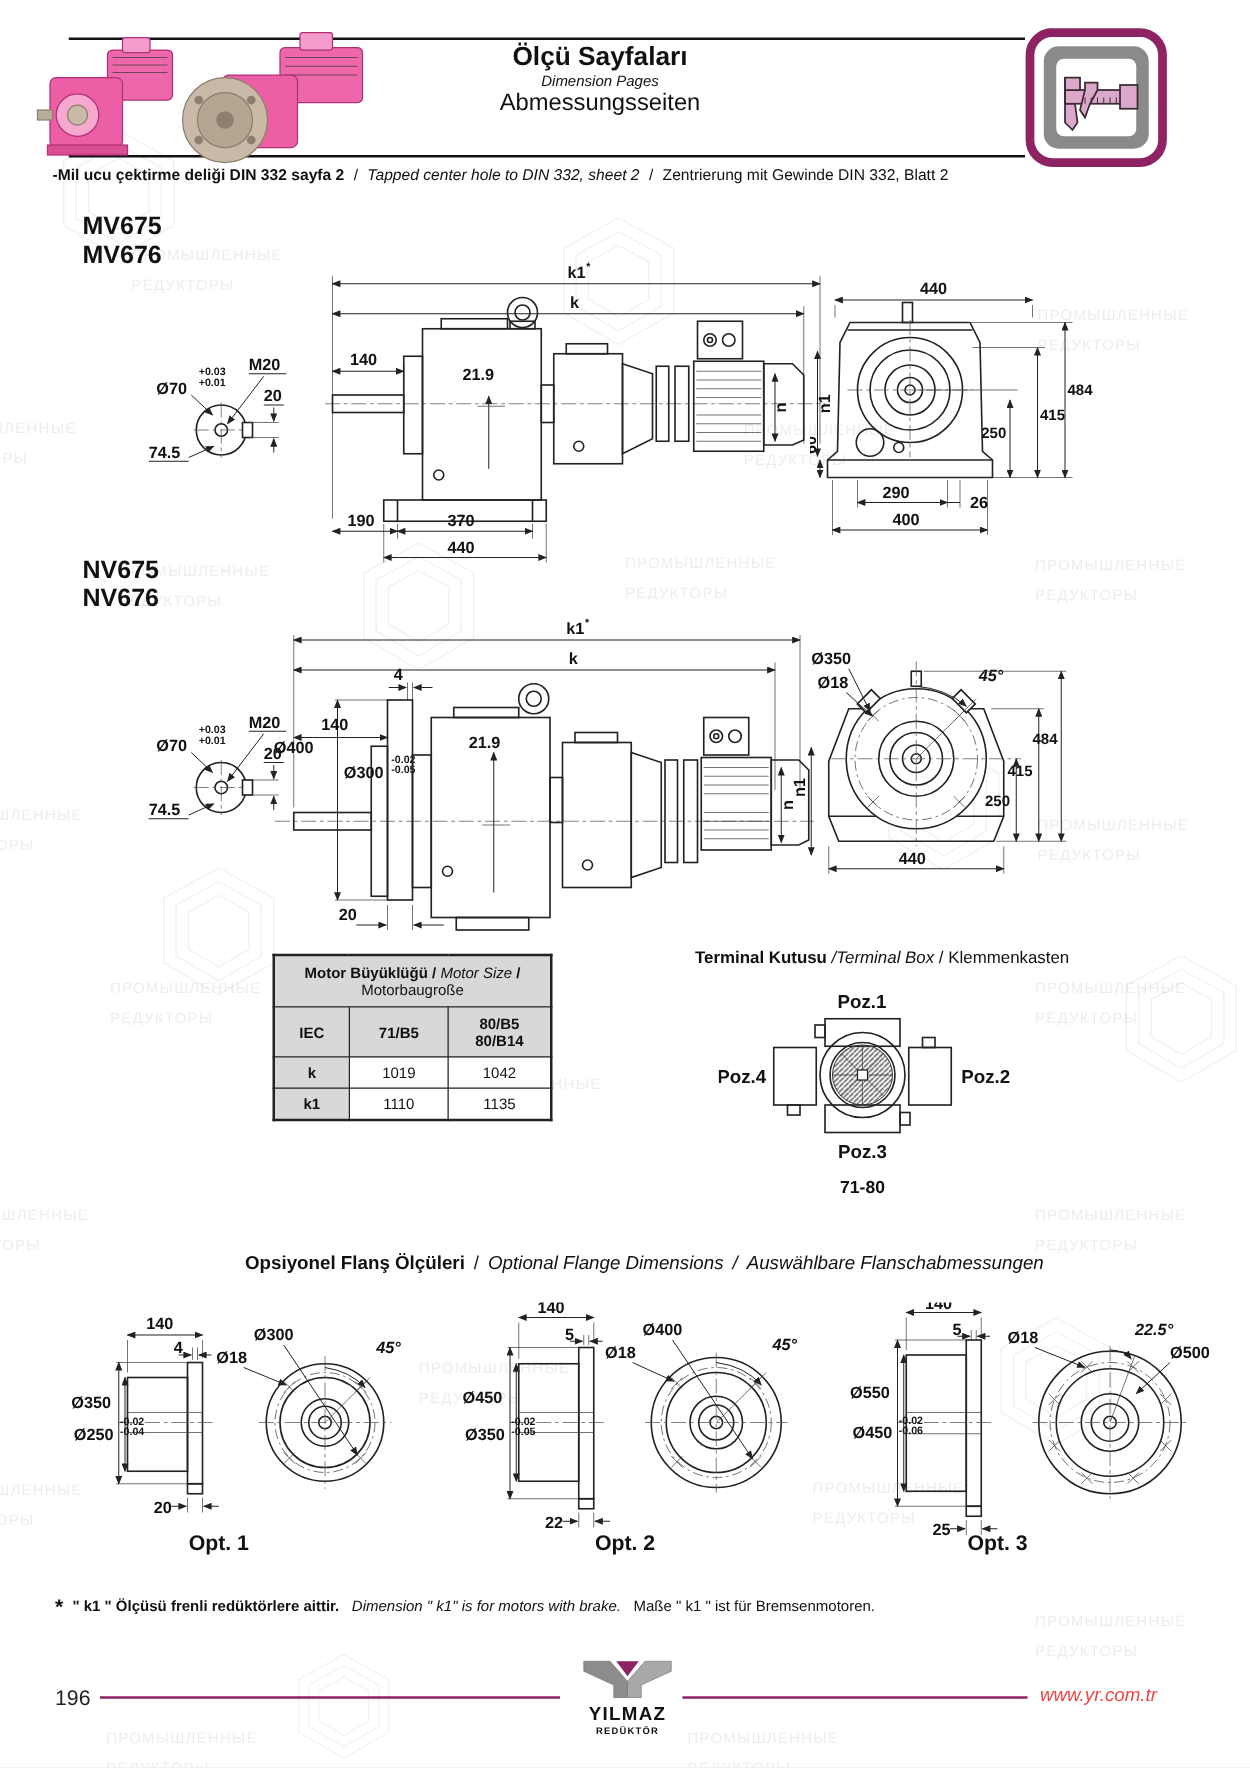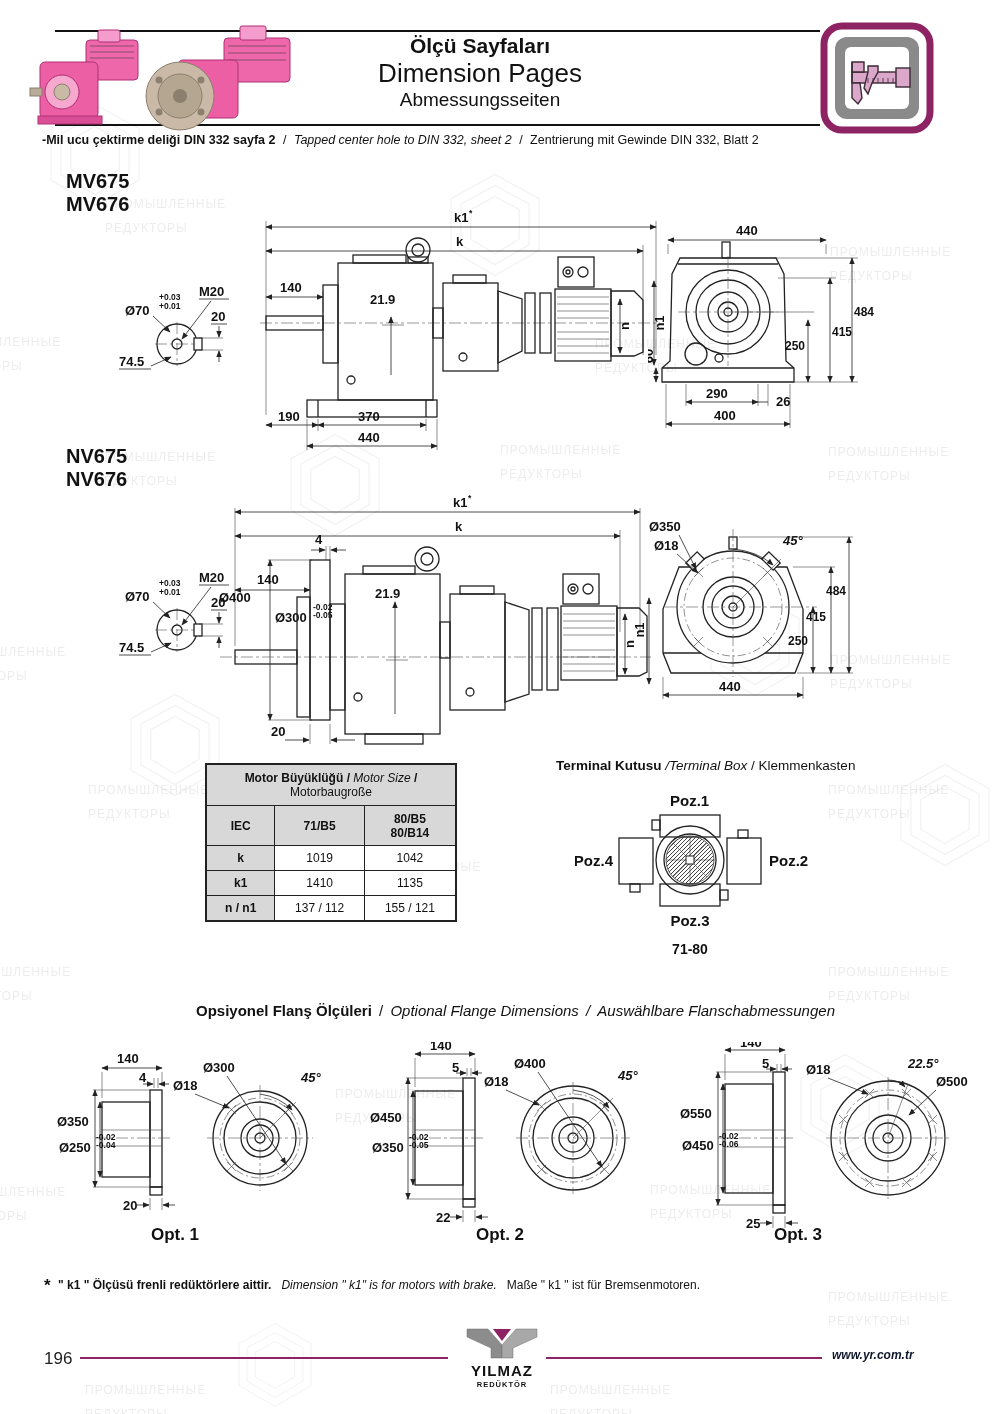--- a/index.html
+++ b/index.html
@@ -6,21 +6,21 @@
   .page{position:relative;width:1000px;height:1414px;background:#fff;overflow:hidden;
         font-family:"Liberation Sans",sans-serif;color:#111;}
   
   .wm{position:absolute;z-index:0;color:rgba(40,40,40,.085);font-size:12px;line-height:24px;
       letter-spacing:1px;pointer-events:none;white-space:nowrap;font-weight:500;}
   .sw{position:absolute;z-index:0;opacity:.10;pointer-events:none;}
   .fg{position:absolute;z-index:1;}
   
   .hline{position:absolute;z-index:1;height:2px;background:#111;}
   .title-tr{font-size:21px;font-weight:bold;}
-  .title-en{font-size:26px;}
+  .title-en{font-size:12px;font-style:italic;}
   .title-de{font-size:19px;}
   .note{font-size:12.5px;white-space:nowrap;}
   .note b{font-weight:bold;}
   .note i{}
   .models{font-size:20px;font-weight:bold;line-height:23px;}
   
   svg text{font-family:"Liberation Sans",sans-serif;fill:#111;}
   .d{font-weight:bold;font-size:13px;}
   .d12{font-weight:bold;font-size:12px;}
   .s{font-weight:bold;font-size:8.5px;}
@@ -43,21 +43,21 @@
   .section-title b{font-weight:bold;margin-left:31px;}
   .section-title i{font-style:italic;}
   .tb-title{font-size:13.5px;white-space:nowrap;}
   .tb-title b{font-weight:bold;}
   .tb-title i{font-style:italic;}
   .footnote{font-size:12px;white-space:nowrap;}
   .footnote .mark{font-size:17px;font-weight:bold;vertical-align:-2px;margin-right:4px;}
   .footnote b{font-weight:bold;}
   .footnote i{font-style:italic;}
   .pgnum{font-size:17px;color:#222;}
-  .site{font-size:12px;font-style:italic;color:#0f172a;font-weight:bold;}
+  .site{font-size:15px;font-style:italic;color:#ef4444;}
   .fline{position:absolute;height:2px;background:#8e2363;z-index:1;}
 </style>
 </head>
 <body>
 
 <div class="page">
 
   <div class="wm" style="left:105px;top:192px">
       <div>ПРОМЫШЛЕННЫЕ</div>
       <div>РЕДУКТОРЫ</div>
@@ -585,21 +585,21 @@
     <line x1="186" y1="62" x2="186" y2="168" class="dim" marker-start="url(#a6)" marker-end="url(#a6)"></line>
     <text x="161" y="116" class="d12">415</text>
     <line x1="204" y1="32" x2="204" y2="168" class="dim" marker-start="url(#a6)" marker-end="url(#a6)"></line>
     <text x="181" y="90" class="d12">484</text>
     <line x1="18" y1="172" x2="18" y2="194" class="thin"></line>
     <line x1="158" y1="172" x2="158" y2="194" class="thin"></line>
     <line x1="18" y1="190" x2="158" y2="190" class="dim" marker-start="url(#a6)" marker-end="url(#a6)"></line>
     <text x="74" y="186" class="d">440</text>
   </svg>
 
-  <table class="fg dims-table" style="left:205px;top:763px;width:252px">
+  <table class="fg dims-table" style="left:218px;top:763px;width:224px">
     <tbody>
         <tr>
       <td colspan="3" class="hd ttl">
         <b>Motor Büyüklüğü</b>
         <span>/</span>
         <i>Motor Size</i>
         <span>/</span>
         <span class="nb">Motorbaugroße</span>
       </td>
     </tr>
@@ -611,27 +611,22 @@
         <div>80/B14</div>
       </td>
     </tr>
     <tr style="height:25px">
       <td class="hd">k</td>
       <td>1019</td>
       <td>1042</td>
     </tr>
     <tr style="height:25px">
       <td class="hd">k1</td>
-      <td>1410</td>
+      <td>1110</td>
       <td>1135</td>
-    </tr>
-    <tr style="height:25px">
-      <td class="hd">n / n1</td>
-      <td>137 / 112</td>
-      <td>155 / 121</td>
     </tr>
   </tbody>
     </table>
 
   <div class="fg tb-title" style="left:556px;top:758px">
     <b>Terminal Kutusu</b>
     <i>/Terminal Box</i>
     <span>/ Klemmenkasten</span>
   </div>
 

